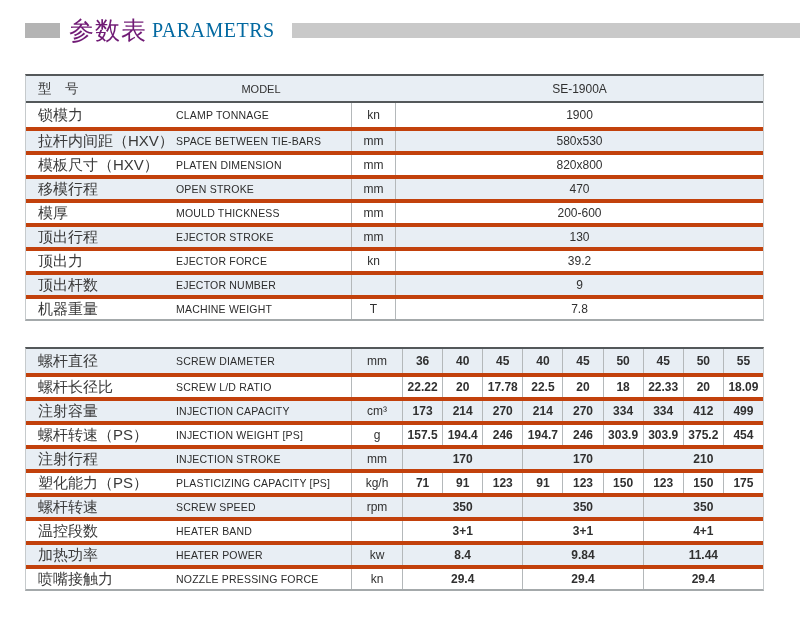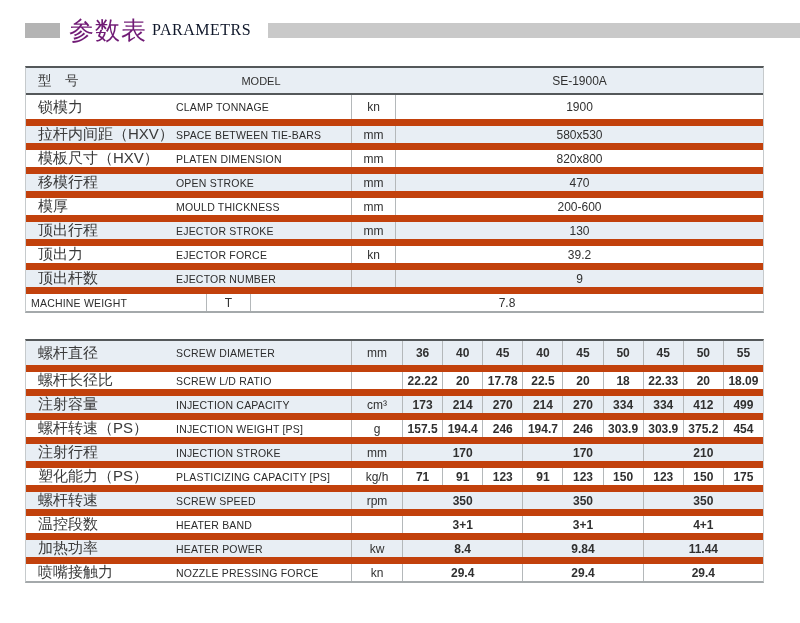--- a/index.html
+++ b/index.html
@@ -4,29 +4,29 @@
 <style>
   * { margin:0; padding:0; box-sizing:border-box; }
   html,body { background:#fff; }
   body { font-family:"Liberation Sans", sans-serif; color:#303030; }
   .page { position:relative; width:800px; height:623px; background:#ffffff; overflow:hidden; }
 
   
   .title-row { display:flex; align-items:center; margin:14px 0 0 25px; height:32px; }
   .title-block { width:35px; height:15px; background:#b4b4b4; flex:0 0 auto; }
   .title-zh { font-size:25px; color:#701a75; margin:0 5px 0 9px; letter-spacing:1px; white-space:nowrap; }
-  .title-en { font-family:"Liberation Serif", serif; font-size:16px; color:#0f172a; letter-spacing:0.5px; margin-right:17px; white-space:nowrap; }
+  .title-en { font-family:"Liberation Serif", serif; font-size:20px; color:#0369a1; letter-spacing:0.5px; margin-right:17px; white-space:nowrap; }
   .title-bar { flex:1 1 auto; height:15px; background:#c9c9c9; }
 
   
   .spec-table { width:739px; margin-left:25px; border-top:2px solid #54585a; border-bottom:2px solid #a4a9ab;
                 border-left:1px solid #c6cacc; border-right:1px solid #c6cacc; }
   .row { display:flex; align-items:center; height:24px; background:#ffffff; }
   .row.alt { background:#e8eef4; }
-  .rows .row + .row { border-top:7px solid #c2410c;justify-content:flex-end; }
+  .rows .row + .row { border-top:4px solid #c2410c; }
   .c { overflow:hidden; white-space:nowrap; }
   .zh { width:145px; padding-left:12px; font-size:15px; color:#3a3a3a; }
   .en { width:180px; padding-left:5px; font-size:10.5px; color:#2c2c2c; letter-spacing:0.2px; }
 
   
   .t1-header { display:flex; align-items:center; height:27px; background:#e8eef4; border-bottom:2px solid #54585a; }
   .t1-header .zh { font-size:13.5px; }
   .t1-header .en-h { width:180px; text-align:center; font-size:11px; }
   .t1-header .unit-spacer { width:45px; }
   .t1-header .model-val { flex:1; text-align:center; font-size:12px; }
@@ -47,21 +47,21 @@
 
 <div class="page">
 
   <div class="title-row">
     <div class="title-block"></div>
     <div class="title-zh">参数表</div>
     <div class="title-en">PARAMETRS</div>
     <div class="title-bar"></div>
   </div>
 
-  <div class="spec-table" style="margin-top:20px;">
+  <div class="spec-table" style="margin-top:28px;">
     <div class="t1-header">
       <div class="c zh">型　号</div>
       <div class="c en-h">MODEL</div>
       <div class="unit-spacer"></div>
       <div class="model-val">SE-1900A</div>
     </div>
     <div class="rows">
       <div class="row">
         <div class="c zh">锁模力</div>
         <div class="c en">CLAMP TONNAGE</div>
@@ -104,20 +104,21 @@
         <div class="unit">kn</div>
         <div class="val">39.2</div>
       </div>
       <div class="row alt">
         <div class="c zh">顶出杆数</div>
         <div class="c en">EJECTOR NUMBER</div>
         <div class="unit"></div>
         <div class="val">9</div>
       </div>
       <div class="row">
+        <div class="c zh">机器重量</div>
         <div class="c en">MACHINE WEIGHT</div>
         <div class="unit">T</div>
         <div class="val">7.8</div>
       </div>
     </div>
   </div>
 
   <div class="spec-table t2">
     <div class="rows">
       <div class="row alt">

